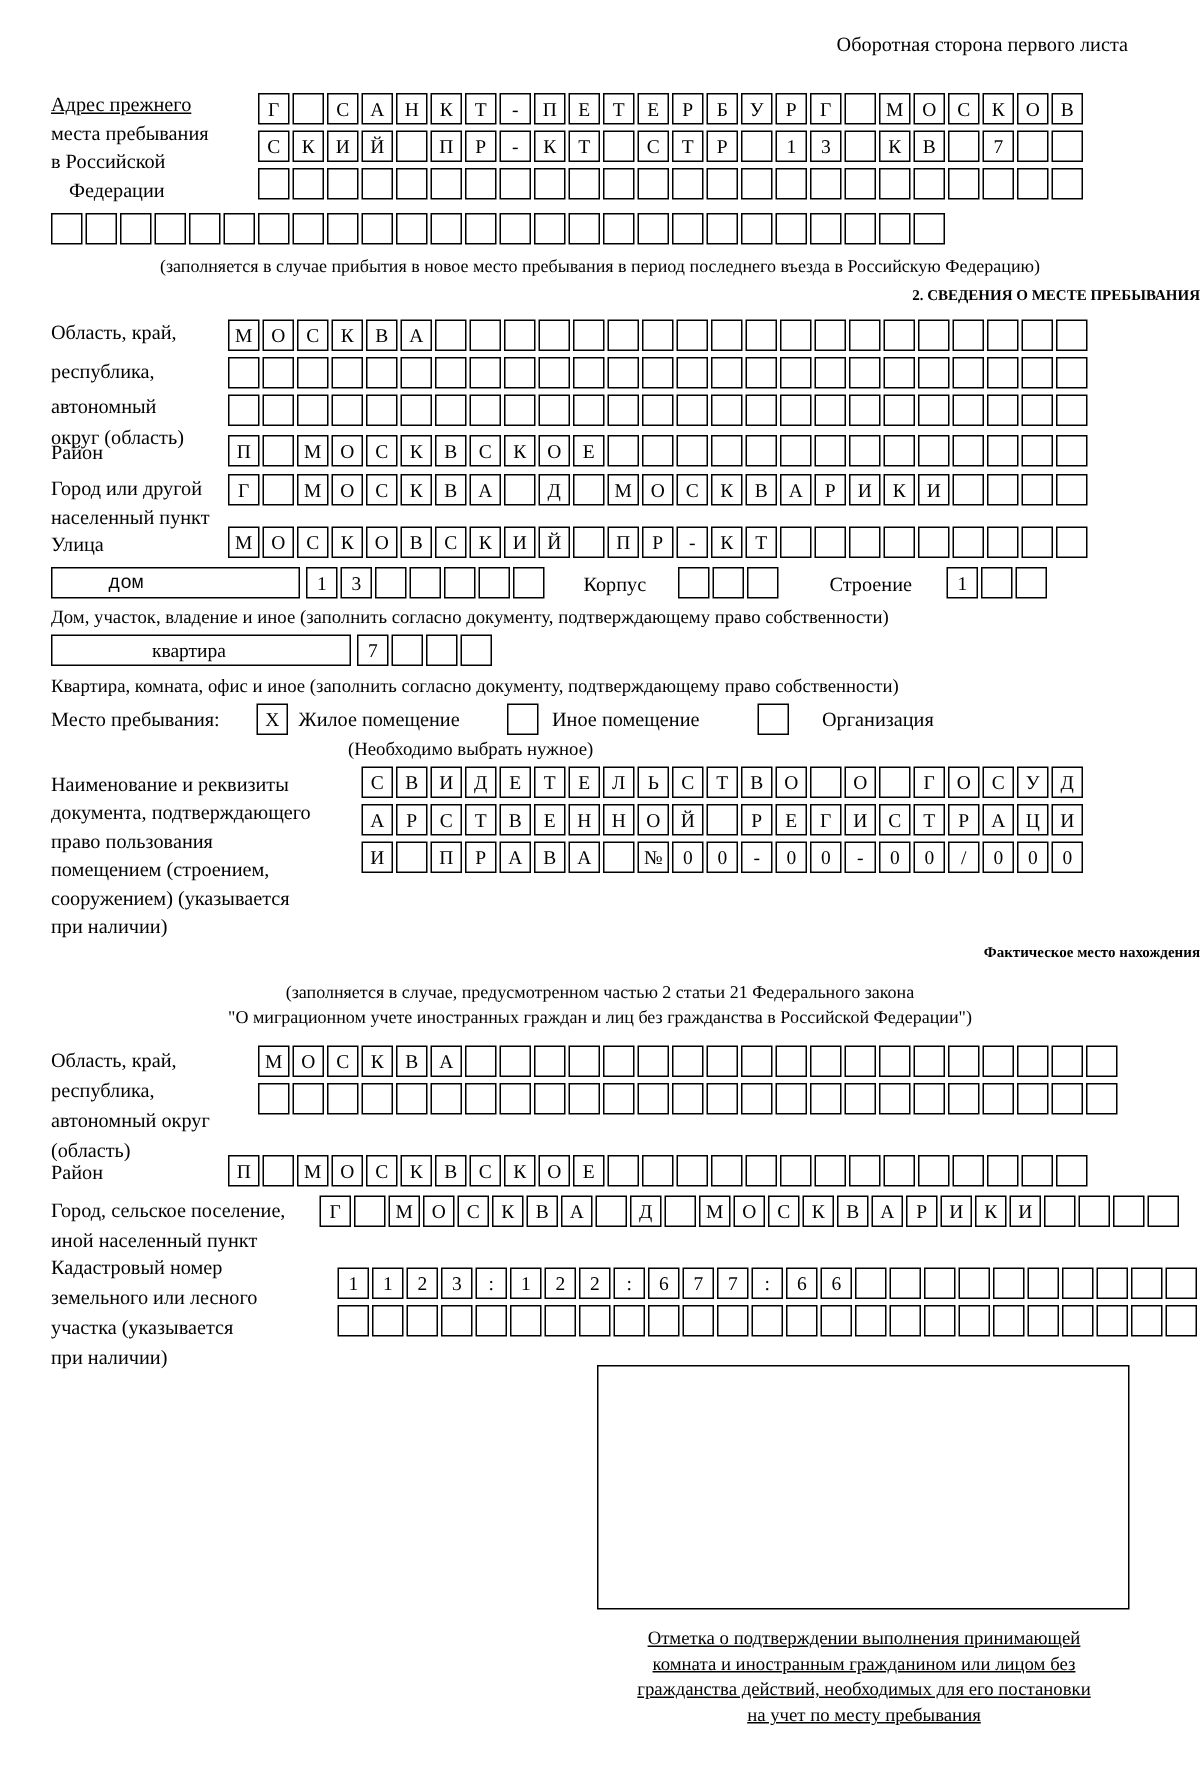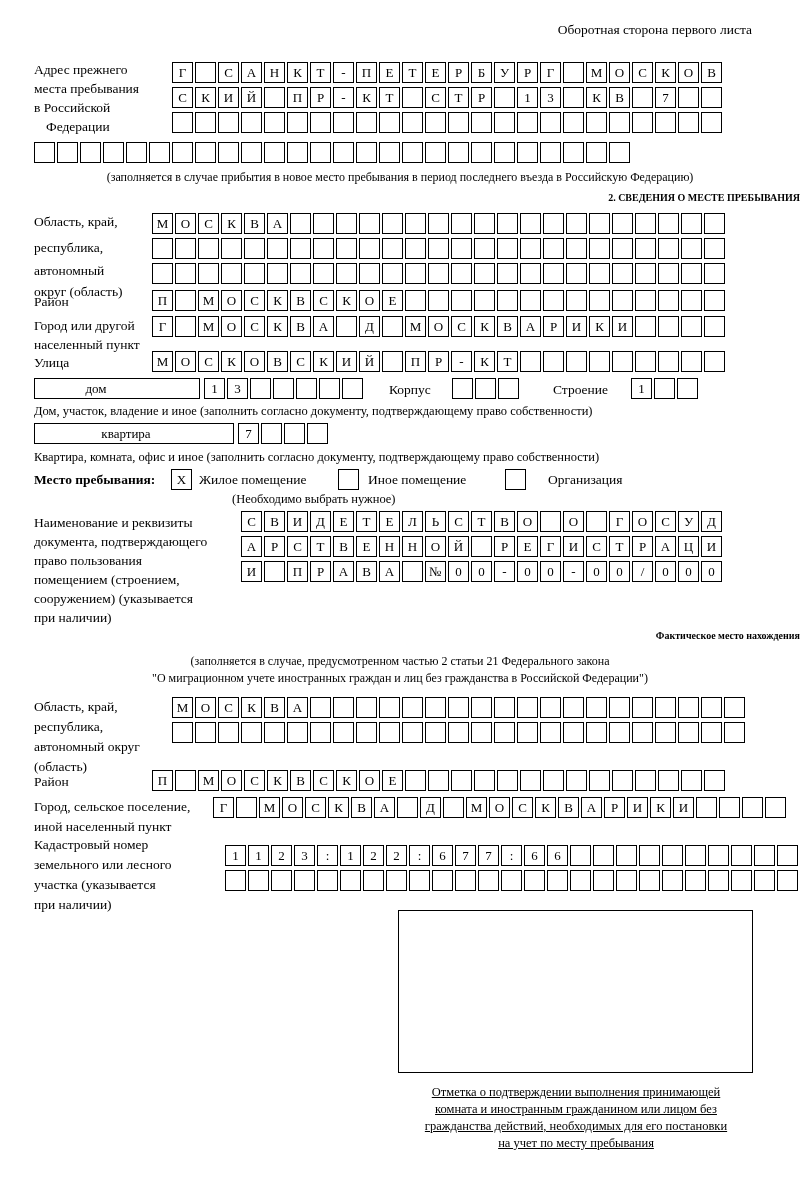--- a/index.html
+++ b/index.html
@@ -102,21 +102,21 @@
     text-decoration: underline;
   }
 </style>
 </head>
 <body>
 
 <div class="page">
 
   <div class="hdr-right">Оборотная сторона первого листа</div>
 
-  <div class="lbl" style="left:34px; top:60px;">Адрес прежнего</div>
+  <div class="lbl" style="left:34px; top:60px;text-decoration:underline;">Адрес прежнего</div>
   <div class="lbl" style="left:34px; top:79px;">места пребывания</div>
   <div class="lbl" style="left:34px; top:98px;">в Российской</div>
   <div class="lbl" style="left:46px; top:117px;">Федерации</div>
 
   <div class="cells" id="prev-row-0" style="left:172px; top:62px;">
       <div class="cell">Г</div>
       <div class="cell blank"></div>
       <div class="cell">С</div>
       <div class="cell">А</div>
       <div class="cell">Н</div>
@@ -394,21 +394,21 @@
       <div class="cell blank"></div>
       <div class="cell blank"></div>
       <div class="cell blank"></div>
       <div class="cell blank"></div>
       <div class="cell blank"></div>
       <div class="cell blank"></div>
       <div class="cell blank"></div>
     </div>
 
   <div class="box" style="left:34px; top:378px; width:166px; height:21px;"></div>
-  <div class="boxlabel" style="left:30px; top:381px; width:132px;">дом</div>
+  <div class="boxlabel" style="left:18px; top:381px; width:132px;font-family:Liberation Mono, monospace;">дом</div>
   <div class="cells" id="house-cells" style="left:204px; top:378px;">
       <div class="cell">1</div>
       <div class="cell">3</div>
       <div class="cell blank"></div>
       <div class="cell blank"></div>
       <div class="cell blank"></div>
       <div class="cell blank"></div>
       <div class="cell blank"></div>
     </div>
   <div class="lbl" style="left:389px; top:380px;">Корпус</div>
@@ -430,21 +430,21 @@
   <div class="boxlabel" style="left:34px; top:426px; width:184px;">квартира</div>
   <div class="cells" id="flat-cells" style="left:238px; top:423px;">
       <div class="cell">7</div>
       <div class="cell blank"></div>
       <div class="cell blank"></div>
       <div class="cell blank"></div>
     </div>
 
   <div class="lbl small" style="left:34px; top:448px;">Квартира, комната, офис и иное (заполнить согласно документу, подтверждающему право собственности)</div>
 
-  <div class="lbl" style="left:34px; top:470px;font-weight:bold;">Место пребывания:</div>
+  <div class="lbl" style="left:34px; top:470px;">Место пребывания:</div>
   <div class="chk" style="left:171px; top:469px;">X</div>
   <div class="lbl" style="left:199px; top:470px;">Жилое помещение</div>
   <div class="chk" style="left:338px; top:469px;"></div>
   <div class="lbl" style="left:368px; top:470px;">Иное помещение</div>
   <div class="chk" style="left:505px; top:469px;"></div>
   <div class="lbl" style="left:548px; top:470px;">Организация</div>
   <div class="lbl small" style="left:232px; top:490px;">(Необходимо выбрать нужное)</div>
 
   <div class="lbl" style="left:34px; top:513px;">Наименование и реквизиты</div>
   <div class="lbl" style="left:34px; top:532px;">документа, подтверждающего</div>

